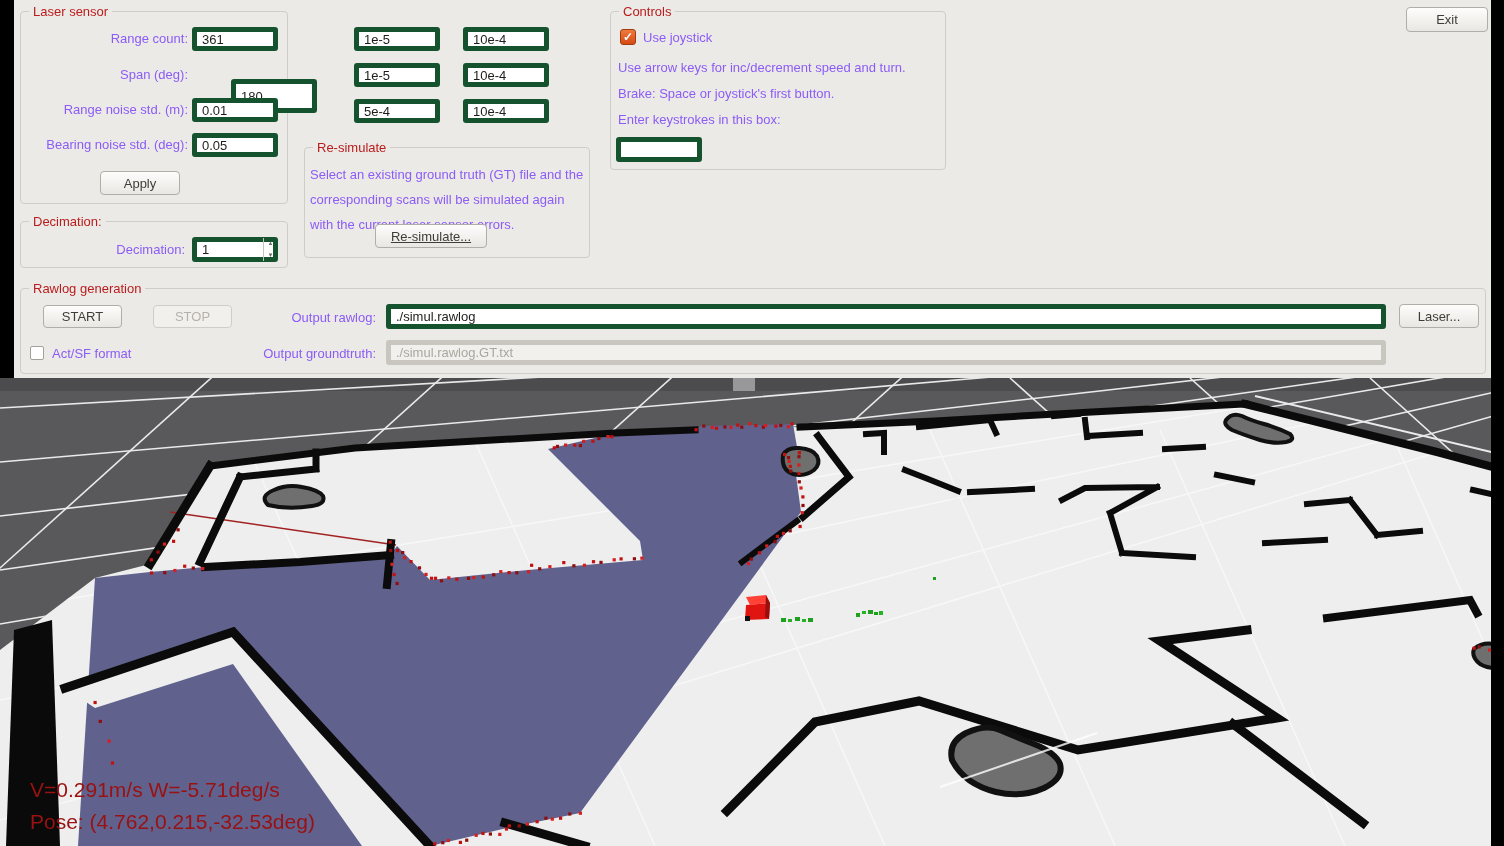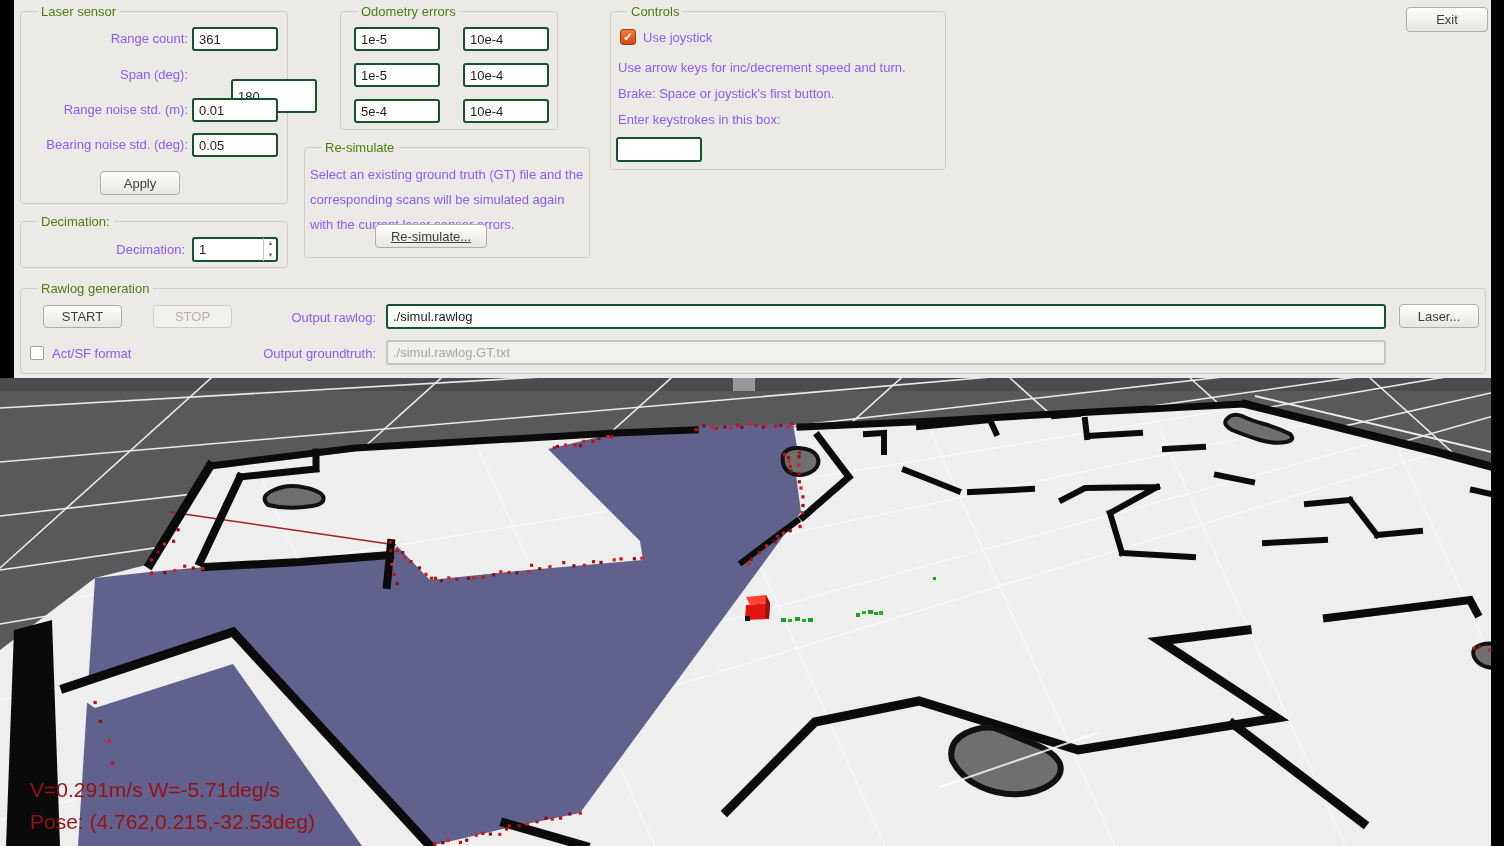--- a/index.html
+++ b/index.html
@@ -1,22 +1,22 @@
 <!DOCTYPE html>
 <html><head>
 <meta charset="utf-8">
 <style>
   html,body{margin:0;padding:0;background:#000;}
   #app{position:relative;width:1504px;height:846px;overflow:hidden;background:#ECEAE7;font-family:"Liberation Sans",sans-serif;font-size:13px;color:#3c3a35;}
   .edgebar{position:absolute;background:#000;}
   .fieldset{position:absolute;border:1px solid #cfcdc8;border-radius:4px;margin:0;padding:0;}
-  .fieldset legend{font-size:13px;color:#4d7c0f;padding:0 4px;margin-left:16px;}
+  .fieldset legend{font-size:13px;color:#b91c1c;padding:0 4px;margin-left:8px;}
   .lbl{position:absolute;font-size:13px;color:#8b5cf6;white-space:nowrap;}
   .r{text-align:right;}
-  .tf{position:absolute;background:#fff;border:2px solid #14532d;border-radius:3px;font-size:13px;color:#1d1d1b;padding:0 5px;box-sizing:border-box;font-family:inherit;outline:none;}
+  .tf{position:absolute;background:#fff;border:5px solid #14532d;border-radius:3px;font-size:13px;color:#1d1d1b;padding:0 5px;box-sizing:border-box;font-family:inherit;outline:none;}
   .tf--dis{background:#f1f0ed;color:#aaa79f;border-color:#c9c6c0;}
   .btn{position:absolute;background:linear-gradient(#fdfdfc,#e9e7e3);border:1px solid #b1ada7;border-radius:4px;font-size:13px;color:#3f3d38;font-family:inherit;padding:0;}
   .btn--dis{color:#b6b2ab;background:#f1f0ed;border-color:#d0cdc7;}
   .cb{position:absolute;box-sizing:border-box;}
   .cb--on{width:16px;height:16px;border-radius:3px;background:linear-gradient(#ee7a3e,#d64a14);border:1px solid #a03c0e;color:#fff;font-size:12px;font-weight:bold;line-height:14px;text-align:center;}
   .cb--off{width:14px;height:14px;border-radius:2px;background:#fff;border:1px solid #a3a099;}
   .spin{position:absolute;width:13px;top:1px;bottom:1px;right:1px;border-left:1px solid #c6c3bd;display:flex;flex-direction:column;}
   .spin span{flex:1;font-size:6px;line-height:11px;color:#6d6a64;text-align:center;}
   #vp{position:absolute;left:0;top:378px;width:1504px;height:468px;}
   .hud{font-family:"Liberation Sans",sans-serif;font-size:21px;}
@@ -46,23 +46,20 @@
   </fieldset>
   <div class="lbl r" style="left:40px;top:242px;width:145px;">Decimation:</div>
   <div style="position:absolute;left:192px;top:237px;width:86px;height:25px;">
     <input class="tf" style="left: 0px; top: 0px; width: 86px; height: 25px;" value="1">
     <div class="spin">
         <span>▲</span>
         <span>▼</span>
       </div>
   </div>
 
-  <fieldset class="fieldset" style="left:340px;top:4px;width:216px;height:124px;">
-    <legend>Odometry errors</legend>
-  </fieldset>
   <input class="tf" style="left: 354px; top: 27px; width: 86px; height: 24px;" value="1e-5">
   <input class="tf" style="left: 463px; top: 27px; width: 86px; height: 24px;" value="10e-4">
   <input class="tf" style="left: 354px; top: 63px; width: 86px; height: 24px;" value="1e-5">
   <input class="tf" style="left: 463px; top: 63px; width: 86px; height: 24px;" value="10e-4">
   <input class="tf" style="left: 354px; top: 99px; width: 86px; height: 24px;" value="5e-4">
   <input class="tf" style="left: 463px; top: 99px; width: 86px; height: 24px;" value="10e-4">
 
   <fieldset class="fieldset" style="left:304px;top:140px;width:284px;height:116px;">
     <legend>Re-simulate</legend>
   </fieldset>

